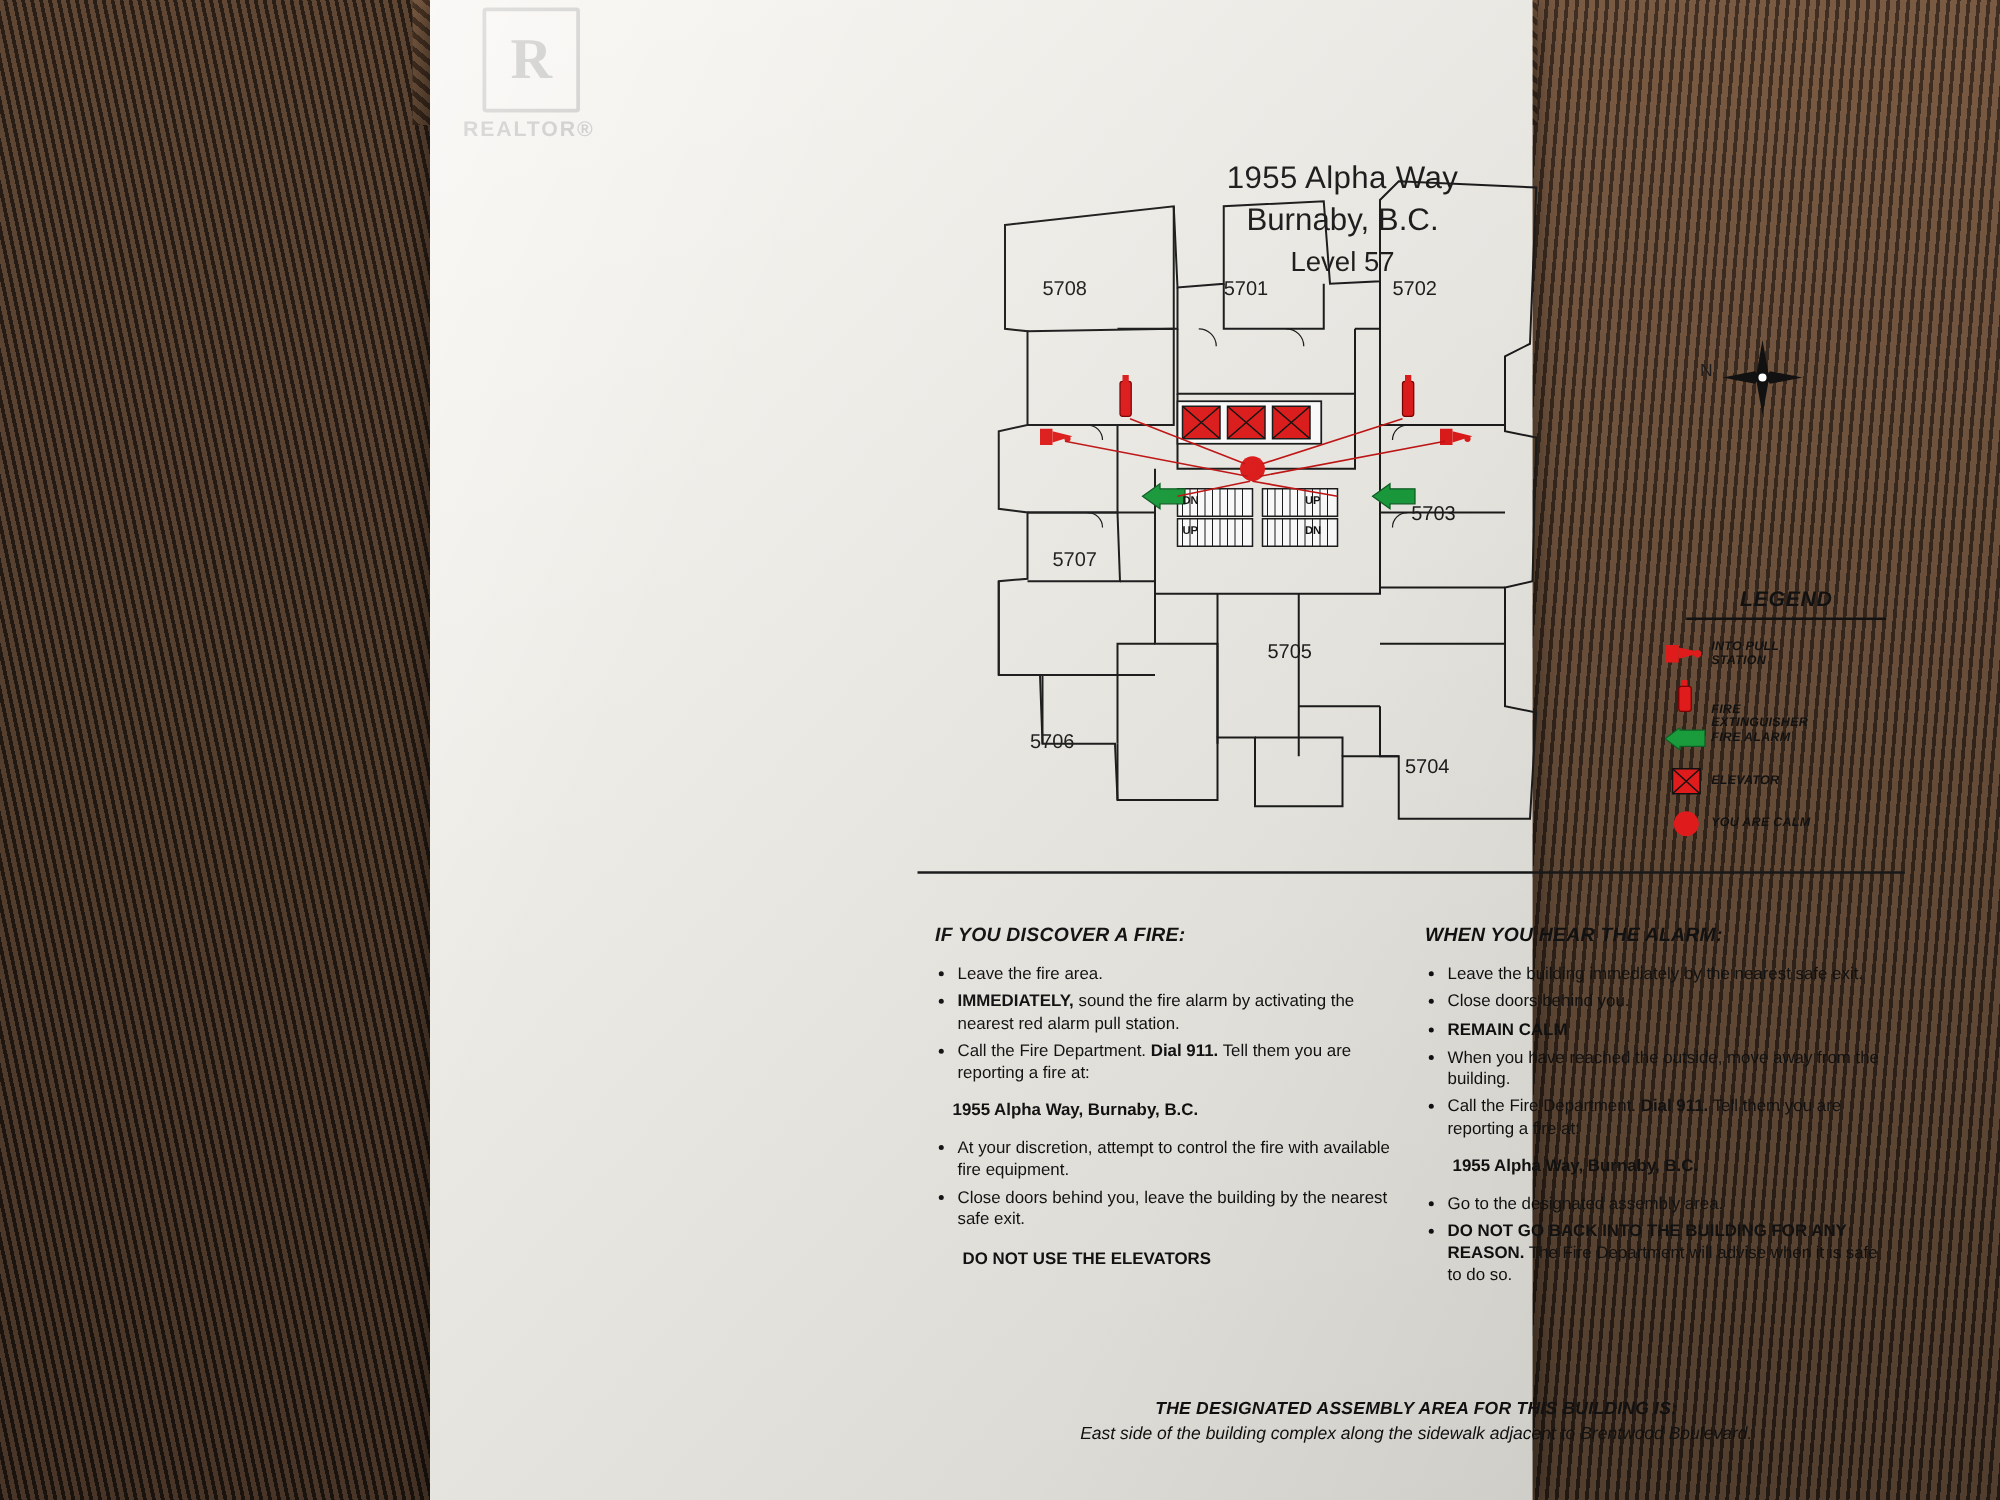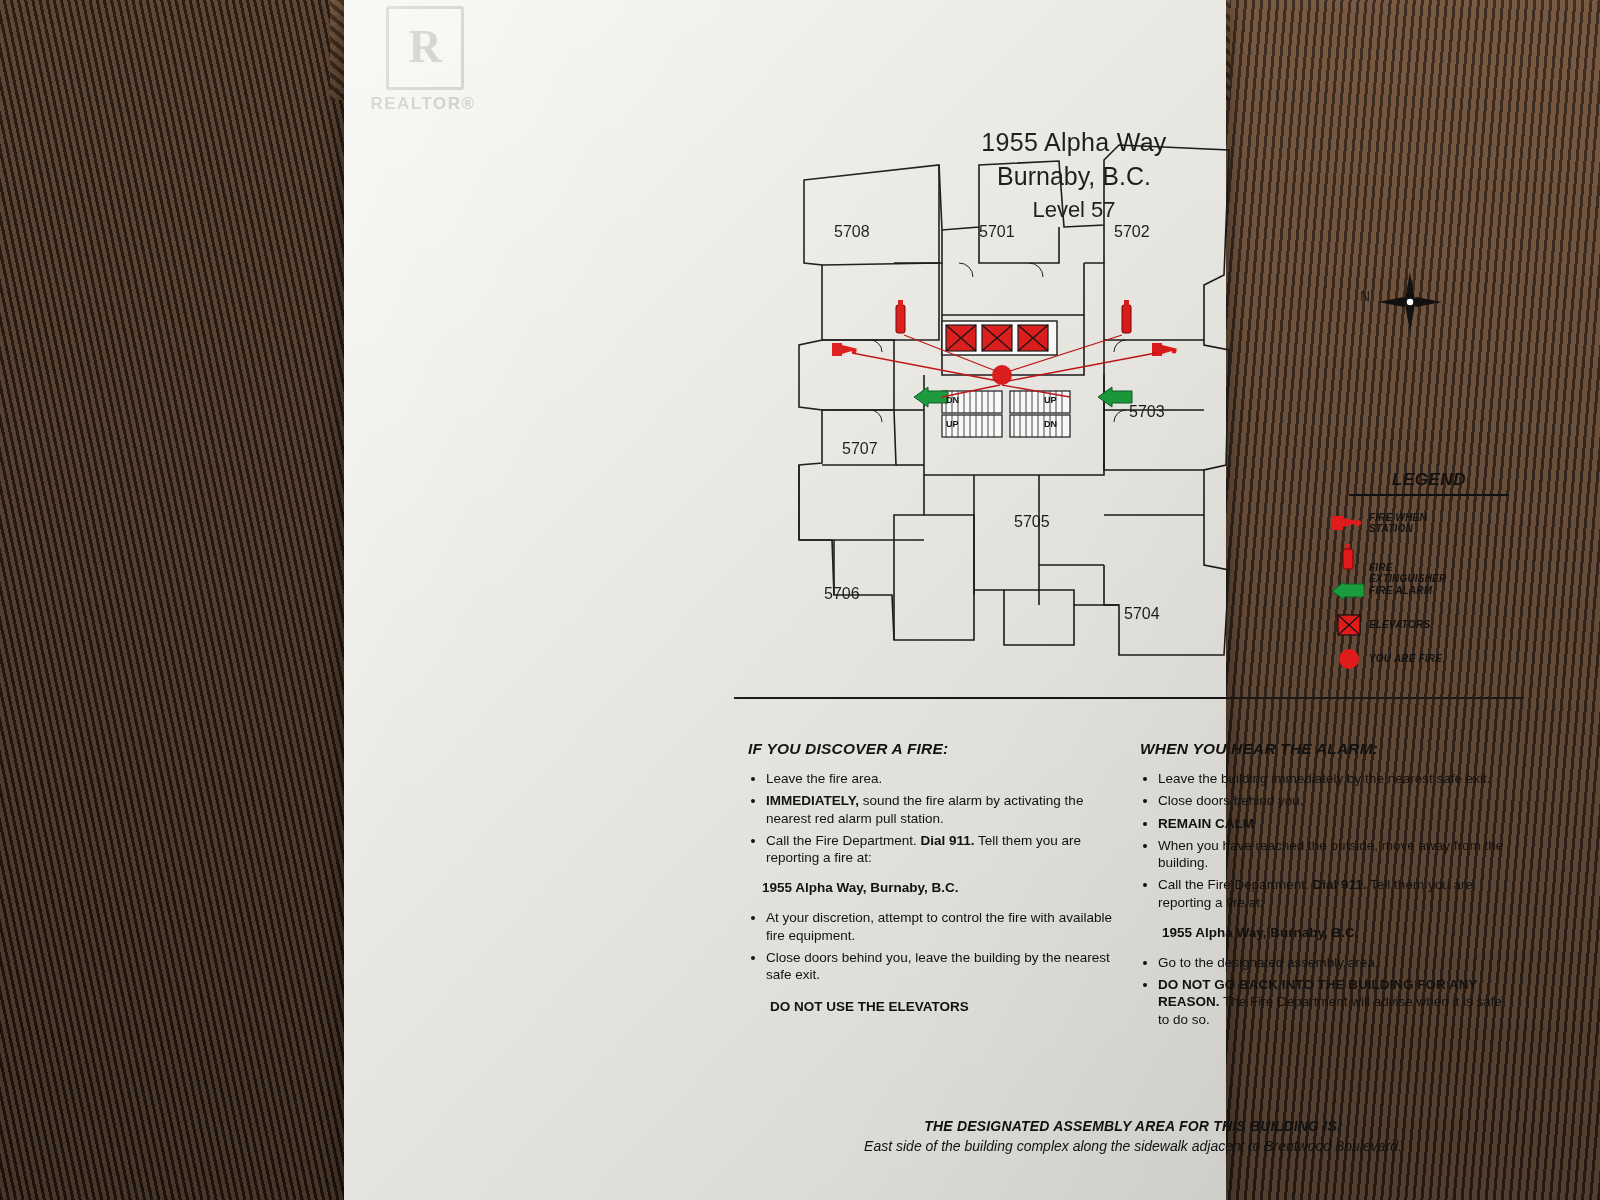--- a/index.html
+++ b/index.html
@@ -437,21 +437,21 @@
       <div class="legend-title">LEGEND</div>
 
       <div class="legend-row">
         <div class="legend-ico">
           <svg width="34" height="20" viewBox="0 0 34 20">
             <rect x="0" y="3" width="11" height="14" fill="#e01b1b"></rect>
             <path d="M11 5 L30 9 L11 14 Z" fill="#e01b1b"></path>
             <circle cx="26" cy="10" r="3" fill="#e01b1b"></circle>
           </svg>
         </div>
-        <div class="legend-lbl" style="white-space:pre-line;">FIRE WHEN
+        <div class="legend-lbl" style="white-space:pre-line;">INTO PULL
 STATION</div>
       </div>
 
       <div class="legend-row">
         <div class="legend-ico">
           <svg width="18" height="26" viewBox="0 0 18 26">
             <rect x="5" y="0" width="5" height="5" fill="#e01b1b"></rect>
             <rect x="3" y="5" width="10" height="20" rx="2" fill="#e01b1b" stroke="#7a0000" stroke-width="1"></rect>
           </svg>
         </div>
@@ -468,30 +468,30 @@
         <div class="legend-lbl">FIRE ALARM</div>
       </div>
 
       <div class="legend-row">
         <div class="legend-ico">
           <svg width="24" height="22" viewBox="0 0 24 22">
             <rect x="1" y="1" width="22" height="20" fill="#e01b1b" stroke="#111" stroke-width="1.2"></rect>
             <path d="M1 1 L23 21 M23 1 L1 21" stroke="#111" stroke-width="1.2"></path>
           </svg>
         </div>
-        <div class="legend-lbl">ELEVATORS</div>
+        <div class="legend-lbl">ELEVATOR</div>
       </div>
 
       <div class="legend-row">
         <div class="legend-ico">
           <svg width="24" height="24" viewBox="0 0 24 24">
             <circle cx="12" cy="12" r="10" fill="#e01b1b"></circle>
           </svg>
         </div>
-        <div class="legend-lbl">YOU ARE FIRE</div>
+        <div class="legend-lbl">YOU ARE CALM</div>
       </div>
     </div>
 
     <div id="divider"></div>
 
     <div id="instructions">
 
       <div class="col">
         <div class="col-title">IF YOU DISCOVER A FIRE:</div>
         <ul class="bullets">

